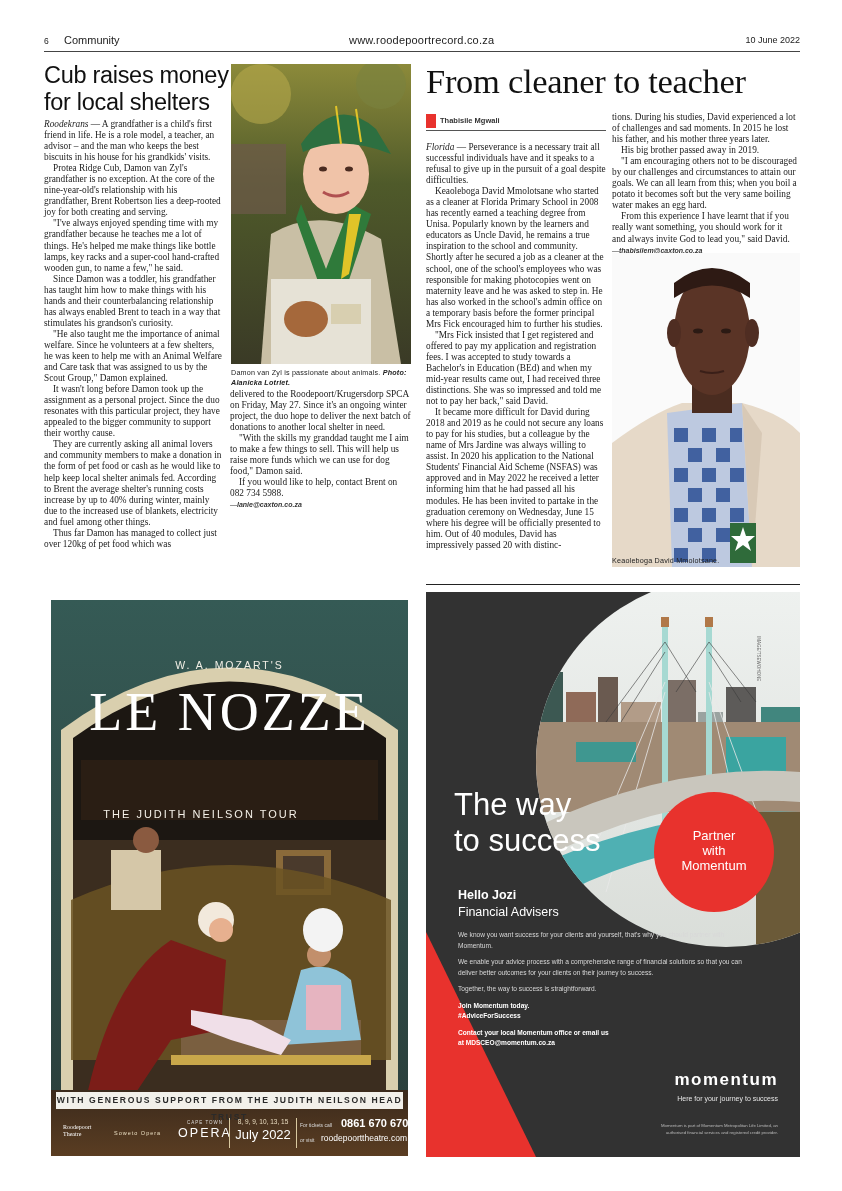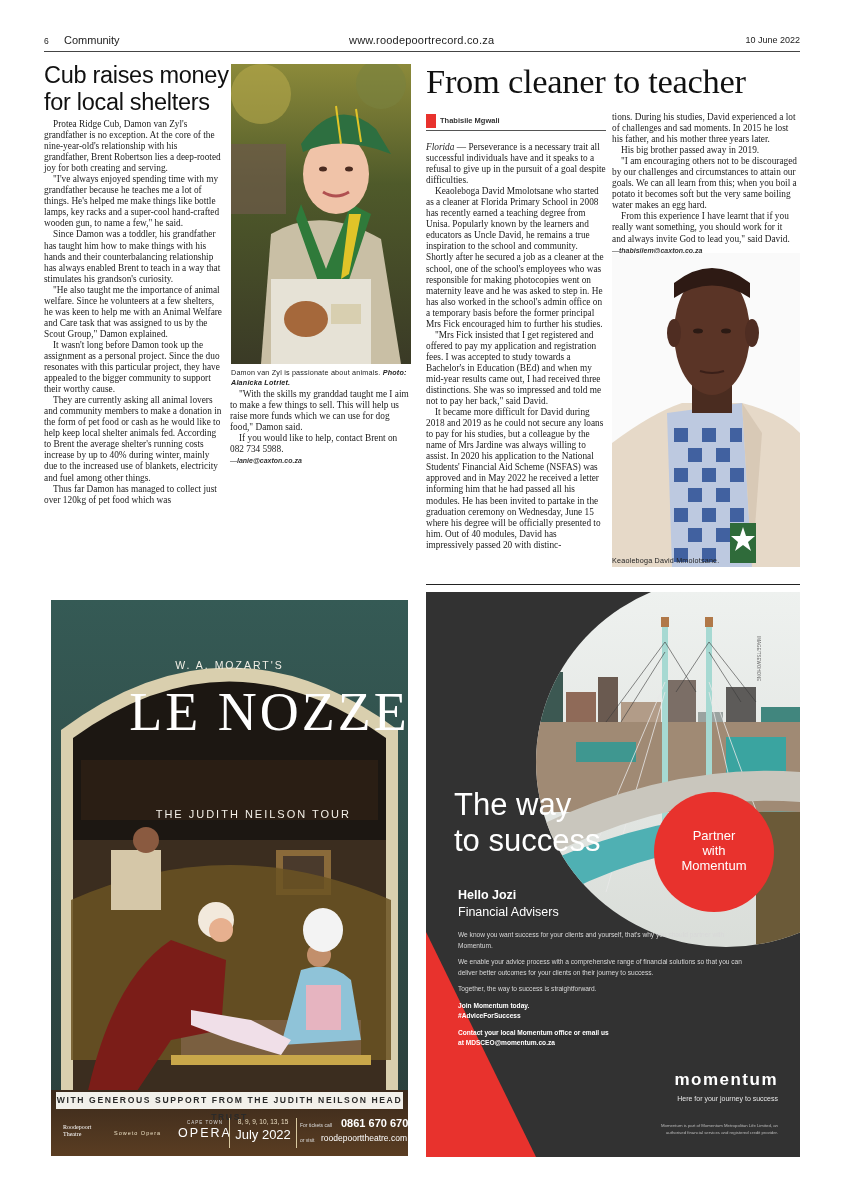--- a/index.html
+++ b/index.html
@@ -51,20 +51,21 @@
   <span class="pg">6</span>
   <span class="sec">Community</span>
   <span class="url">www.roodepoortrecord.co.za</span>
   <span class="date">10 June 2022</span>
 </div>
 <div class="abs hdr-rule"></div>
 
 <div class="abs h1a">Cub raises money for local shelters</div>
 
 <div class="abs col col1">
+  <p class="first"><span class="dl">Roodekrans</span> — <span>A grandfather is a child's first friend in life. He is a role model, a teacher, an advisor – and the man who keeps the best biscuits in his house for his grandkids' visits.</span></p>
   <p>Protea Ridge Cub, Damon van Zyl's grandfather is no exception. At the core of the nine-year-old's relationship with his grandfather, Brent Robertson lies a deep-rooted joy for both creating and serving.</p>
   <p>"I've always enjoyed spending time with my grandfather because he teaches me a lot of things. He's helped me make things like bottle lamps, key racks and a super-cool hand-crafted wooden gun, to name a few," he said.</p>
   <p>Since Damon was a toddler, his grandfather has taught him how to make things with his hands and their counterbalancing relationship has always enabled Brent to teach in a way that stimulates his grandson's curiosity.</p>
   <p>"He also taught me the importance of animal welfare. Since he volunteers at a few shelters, he was keen to help me with an Animal Welfare and Care task that was assigned to us by the Scout Group," Damon explained.</p>
   <p>It wasn't long before Damon took up the assignment as a personal project. Since the duo resonates with this particular project, they have appealed to the bigger community to support their worthy cause.</p>
   <p>They are currently asking all animal lovers and community members to make a donation in the form of pet food or cash as he would like to help keep local shelter animals fed. According to Brent the average shelter's running costs increase by up to 40% during winter, mainly due to the increased use of blankets, electricity and fuel among other things.</p>
   <p>Thus far Damon has managed to collect just over 120kg of pet food which was</p>
 </div>
 
 <div class="abs photo-cub">
@@ -98,20 +99,21 @@
     <rect x="40" y="215" width="100" height="85" fill="#e6e2d6"></rect>
     <ellipse cx="75" cy="255" rx="22" ry="18" fill="#a5683b"></ellipse>
     <rect x="100" y="240" width="30" height="20" fill="#d8cfb0"></rect>
   </svg>
 </div>
 <div class="abs cap cap1">
   <span>Damon van Zyl is passionate about animals.</span> <span class="cred">Photo: Alanicka Lotriet.</span>
 </div>
 
 <div class="abs col col2">
+  <p class="first">delivered to the Roodepoort/Krugersdorp SPCA on Friday, May 27. Since it's an ongoing winter project, the duo hope to deliver the next batch of donations to another local shelter in need.</p>
   <p>"With the skills my granddad taught me I aim to make a few things to sell. This will help us raise more funds which we can use for dog food," Damon said.</p>
   <p>If you would like to help, contact Brent on 082 734 5988.</p>
   <p class="first"><span class="byl">—lanie@caxton.co.za</span></p>
 </div>
 
 <div class="abs h1b">From cleaner to teacher</div>
 <div class="abs author-box"></div>
 <div class="abs author">Thabisile Mgwali</div>
 <div class="abs author-rule"></div>
 
@@ -208,22 +210,22 @@
     <path d="M250 370 Q280 360 300 380 L310 440 L230 445 Z" fill="#8fc3d8"></path>
     <rect x="255" y="385" width="35" height="45" fill="#e6b4c0"></rect>
     <circle cx="268" cy="355" r="12" fill="#c28f6b"></circle>
     <ellipse cx="272" cy="330" rx="20" ry="22" fill="#f3f3f3"></ellipse>
 
     <path d="M140 410 L200 420 L240 440 L230 455 L180 440 L140 425 Z" fill="#f0dfe8"></path>
     <rect x="0" y="490" width="357" height="66" fill="url(#floor)"></rect>
   </svg>
 
   <div class="abs" style="left:0;top:59px;width:357px;text-align:center;color:#f2efe6;font-family:'Liberation Sans',sans-serif;font-size:10.5px;letter-spacing:2px;">W. A. MOZART'S</div>
-  <div class="abs" style="left:0;top:84px;width:357px;text-align:center;color:#fff;font-family:'Liberation Serif',serif;font-size:54px;line-height:56px;letter-spacing:3px;padding-left:40px;">LE NOZZE</div>
-  <div class="abs" style="left:0;top:208px;width:300px;text-align:right;color:#f5f1e8;font-family:'Liberation Sans',sans-serif;font-size:11px;letter-spacing:2px;">THE JUDITH NEILSON TOUR</div>
+  <div class="abs" style="left:0;top:84px;width:357px;text-align:center;color:#fff;font-family:'Liberation Serif',serif;font-size:54px;line-height:56px;letter-spacing:3px;">LE NOZZE</div>
+  <div class="abs" style="left:0;top:208px;width:300px;text-align:center;color:#f5f1e8;font-family:'Liberation Sans',sans-serif;font-size:11px;letter-spacing:2px;">THE JUDITH NEILSON TOUR</div>
 
   <div class="abs" style="left:5px;top:492px;width:347px;height:17px;background:#f2f0ea;">
     <div style="text-align:center;font-family:'Liberation Sans',sans-serif;font-size:8.6px;line-height:17px;letter-spacing:1.6px;color:#2a2a2a;font-weight:bold;">WITH GENEROUS SUPPORT FROM THE JUDITH NEILSON HEAD TRUST</div>
   </div>
 
   <div class="abs" style="left:8px;top:512px;width:357px;height:44px;">
     <div class="abs" style="left:4px;top:12px;width:42px;font-family:'Liberation Serif',serif;font-size:6px;color:#fff;line-height:7px;">Roodepoort Theatre</div>
     <div class="abs" style="left:55px;top:18px;width:55px;font-family:'Liberation Sans',sans-serif;font-size:5.5px;color:#e9ddc0;letter-spacing:1px;">Soweto Opera</div>
     <div class="abs" style="left:116px;top:8px;width:60px;text-align:center;font-family:'Liberation Sans',sans-serif;font-size:4.5px;color:#ddd;letter-spacing:1px;">CAPE TOWN</div>
     <div class="abs" style="left:116px;top:14px;width:60px;text-align:center;font-family:'Liberation Sans',sans-serif;font-size:12.5px;color:#fff;letter-spacing:2px;">OPERA</div>

